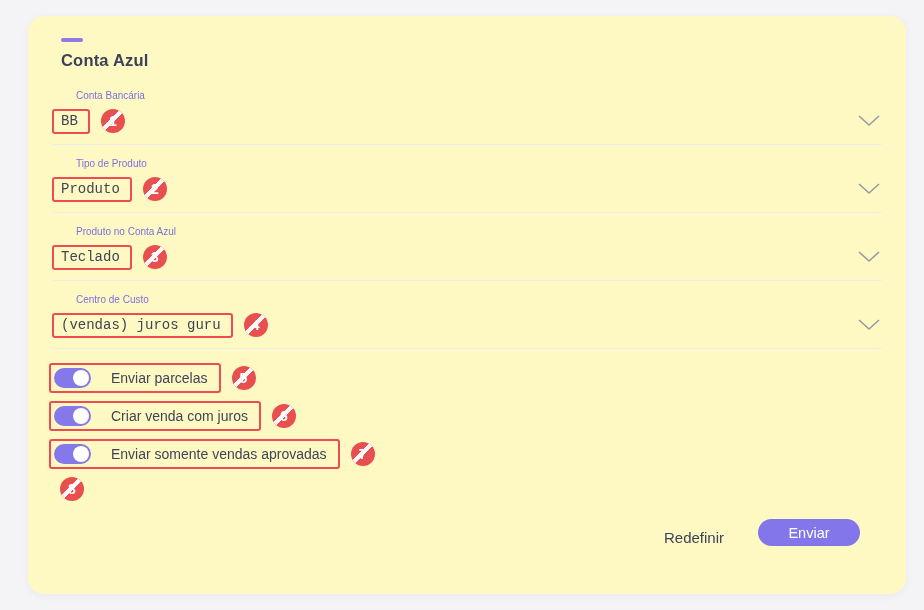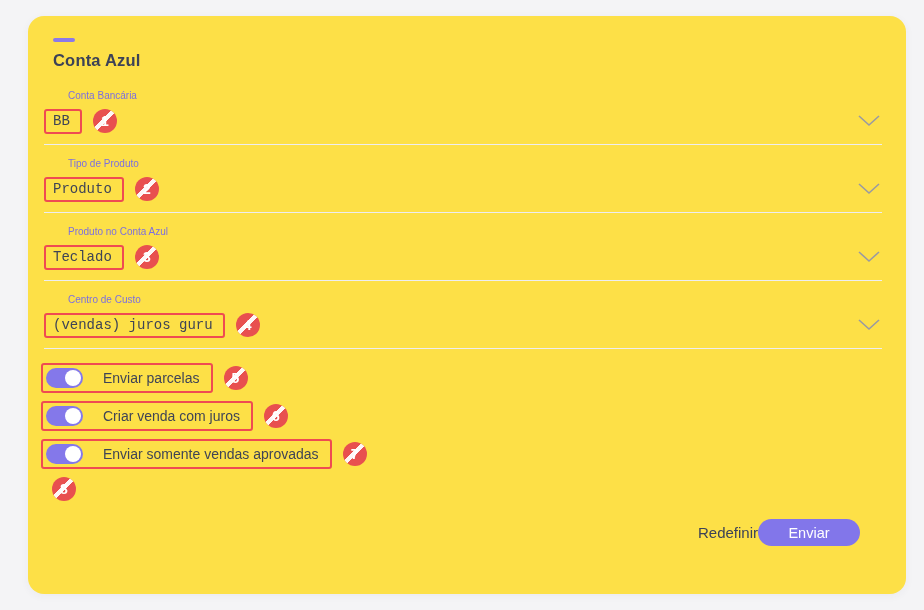--- a/index.html
+++ b/index.html
@@ -7,24 +7,24 @@
   body {
     background: #f4f4f6;
     font-family: "Liberation Sans", "DejaVu Sans", sans-serif;
     position: relative;
     overflow: hidden;
   }
   .card {
     position: absolute;
     left: 28px; top: 16px;
     width: 878px; height: 578px;
-    background: #fde047;
+    background: #fef9c3;
     border-radius: 16px;
     box-shadow: 0 2px 8px rgba(60,60,90,0.05);
-    padding: 22px 24px 0 16px;
+    padding: 22px 24px 0 24px;
   }
   .accent-dash {
     width: 22px; height: 4px; border-radius: 2px;
     background: #8b7ae8;
     margin-left: 9px;
   }
   h1.page-title {
     margin: 9px 0 0 9px;
     font-size: 16.5px;
     font-weight: 700;
@@ -120,23 +120,24 @@
   }
   .toggle-label {
     font-size: 14px;
     color: #3f4456;
     margin-left: 20px;
     white-space: nowrap;
   }
   .footer {
     display: flex;
     justify-content: flex-end;
-    align-items: center;
+    align-items: flex-end;
     margin-top: 18px;
     padding-right: 22px;
+    gap: 34px;
   }
   .reset-btn {
     background: none;
     border: none;
     font-family: inherit;
     font-size: 15px;
     color: #3c4257;
     cursor: pointer;
   }
   .submit-btn {

